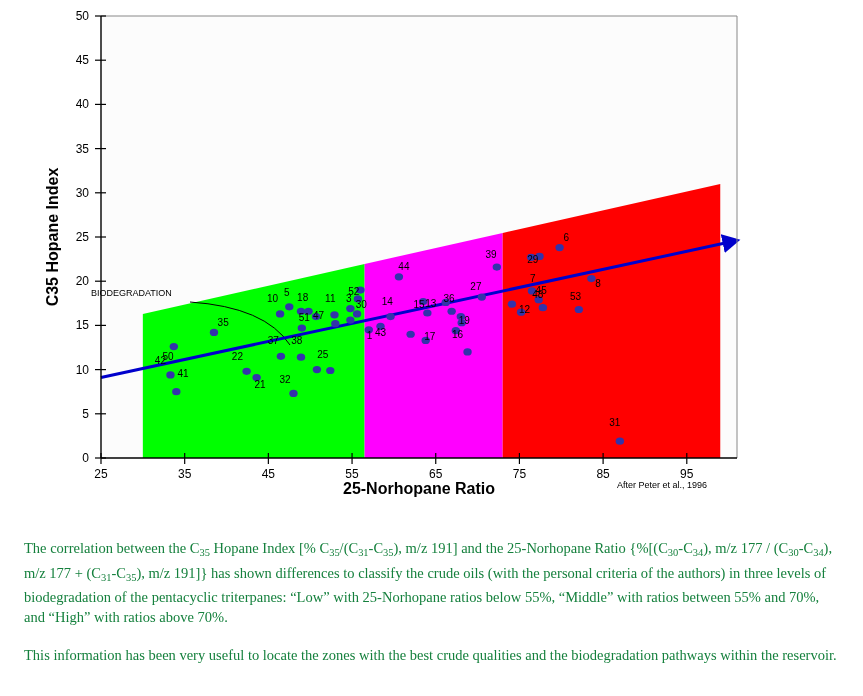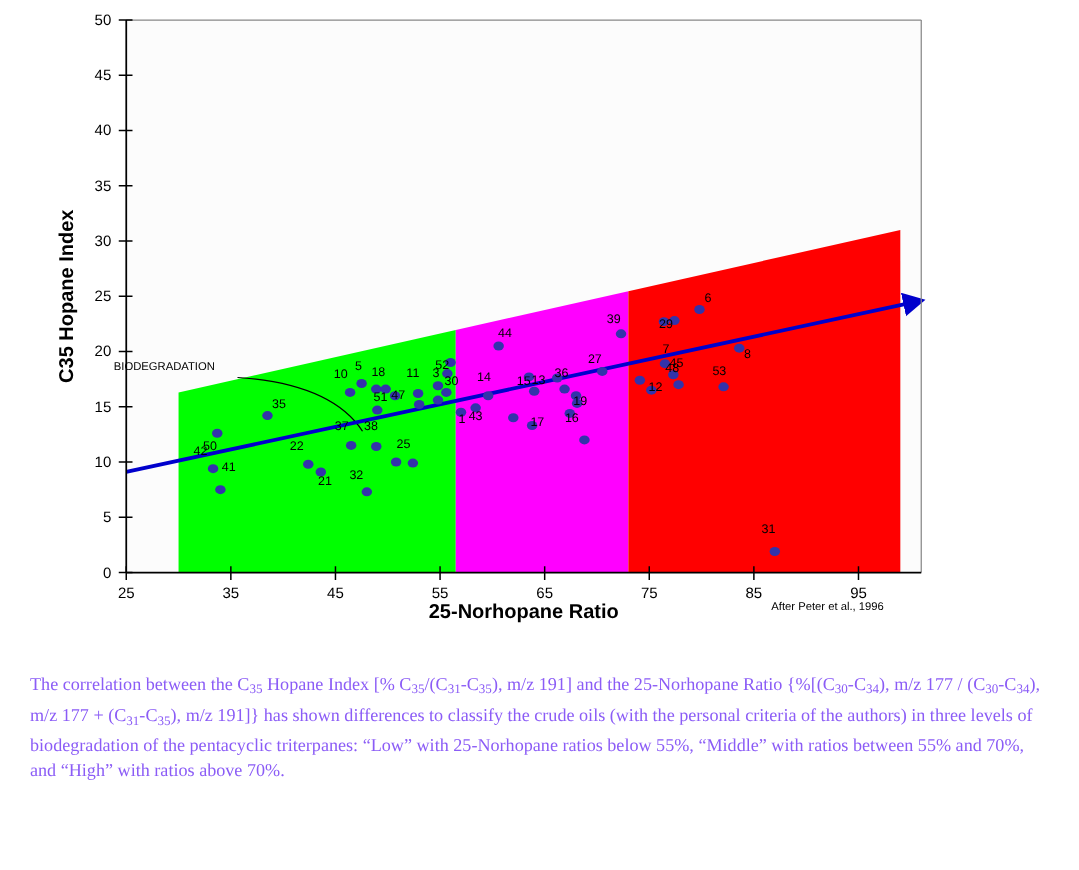--- a/index.html
+++ b/index.html
@@ -15,21 +15,21 @@
   }
   #chart-svg{display:block;}
   .axis-num{font-family:"Liberation Sans",sans-serif;font-size:12px;fill:#000;}
   .axis-title{font-family:"Liberation Sans",sans-serif;font-size:16px;font-weight:bold;fill:#000;}
   .pt-label{font-family:"Liberation Sans",sans-serif;font-size:10px;fill:#000;}
   .zone-note{font-family:"Liberation Sans",sans-serif;font-size:9px;fill:#000;}
   .credit{font-family:"Liberation Sans",sans-serif;font-size:9px;fill:#000;}
 
   #caption{
     position:absolute;left:0;top:512px;width:863px;height:184px;
-    color:#8b5cf6;
+    color:#15803d;
     font-family:"Liberation Serif", serif;
     font-size:14.5px;
     line-height:20px;
     box-sizing:border-box;
     padding:26px 24px 0 24px;
   }
   #caption p{margin:0 0 18px 0;}
   sub{font-size:0.72em;vertical-align:-0.25em;}
 </style>
 </head>
@@ -211,13 +211,14 @@
     <text id="xlabel-text" class="axis-title" x="419" y="494" text-anchor="middle">25-Norhopane Ratio</text>
 
     <text class="zone-note" x="91" y="296">BIODEGRADATION</text>
 
     <text class="credit" x="617" y="488">After Peter et al., 1996</text>
   </svg>
 </div>
 
 <div id="caption">
   <p><span>The correlation between the C</span><sub>35</sub><span> Hopane Index [% C</span><sub>35</sub><span>/(C</span><sub>31</sub><span>-C</span><sub>35</sub><span>), m/z 191] and the 25-Norhopane Ratio {%[(C</span><sub>30</sub><span>-C</span><sub>34</sub><span>), m/z 177 / (C</span><sub>30</sub><span>-C</span><sub>34</sub><span>), m/z 177 + (C</span><sub>31</sub><span>-C</span><sub>35</sub><span>), m/z 191]} has shown differences to classify the crude oils (with the personal criteria of the authors) in three levels of biodegradation of the pentacyclic triterpanes: “Low” with 25-Norhopane ratios below 55%, “Middle” with ratios between 55% and 70%, and “High” with ratios above 70%.</span></p>
+  <p>This information has been very useful to locate the zones with the best crude qualities and the biodegradation pathways within the reservoir.</p>
 </div>
 
 </body></html>

